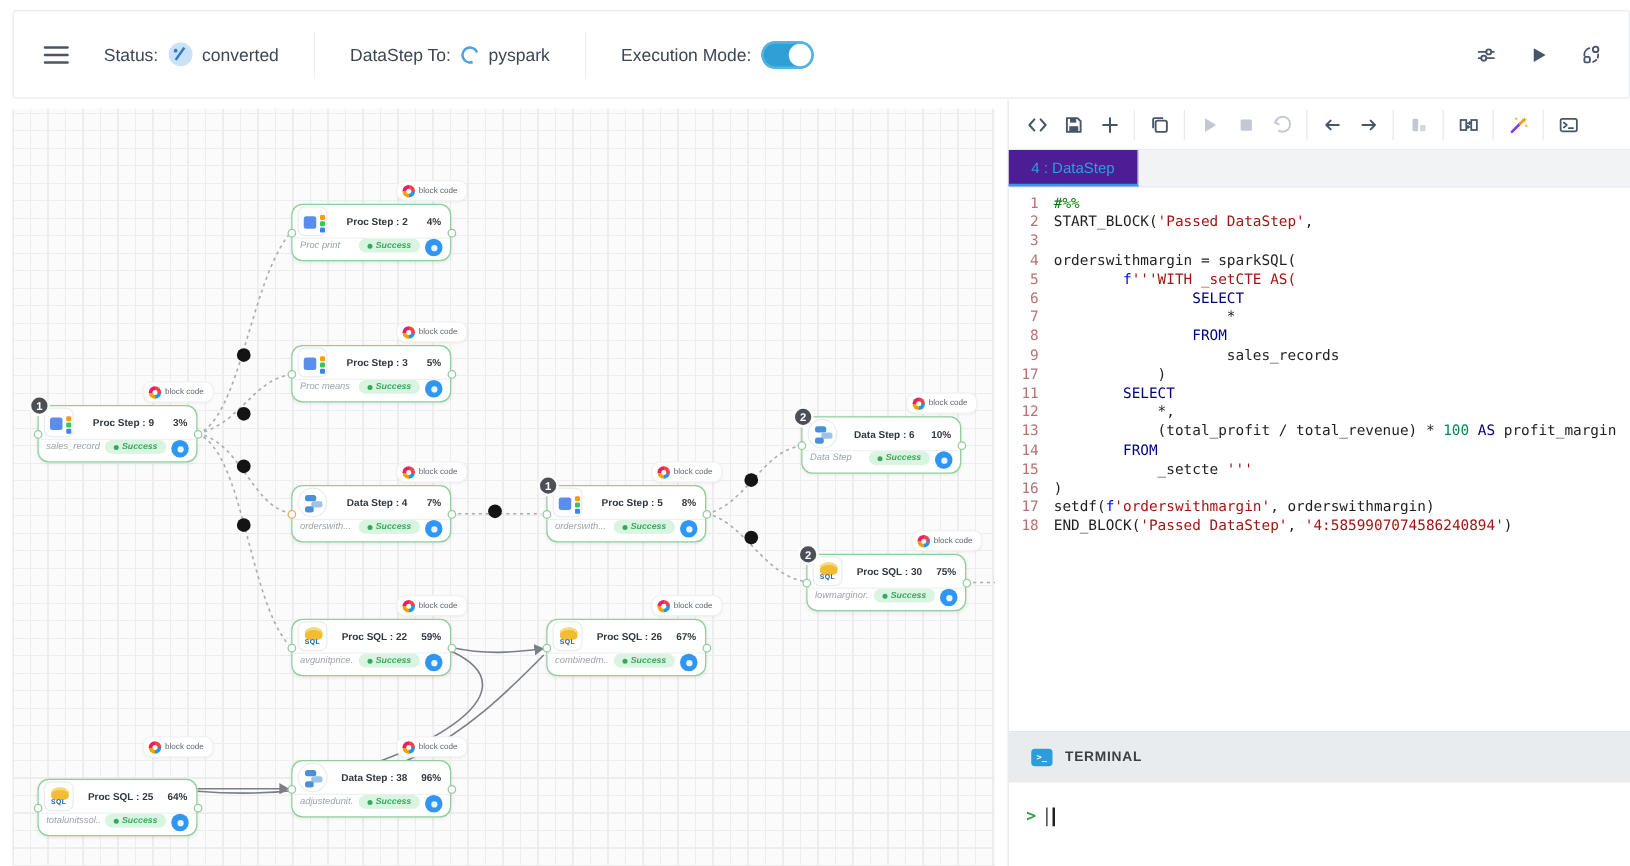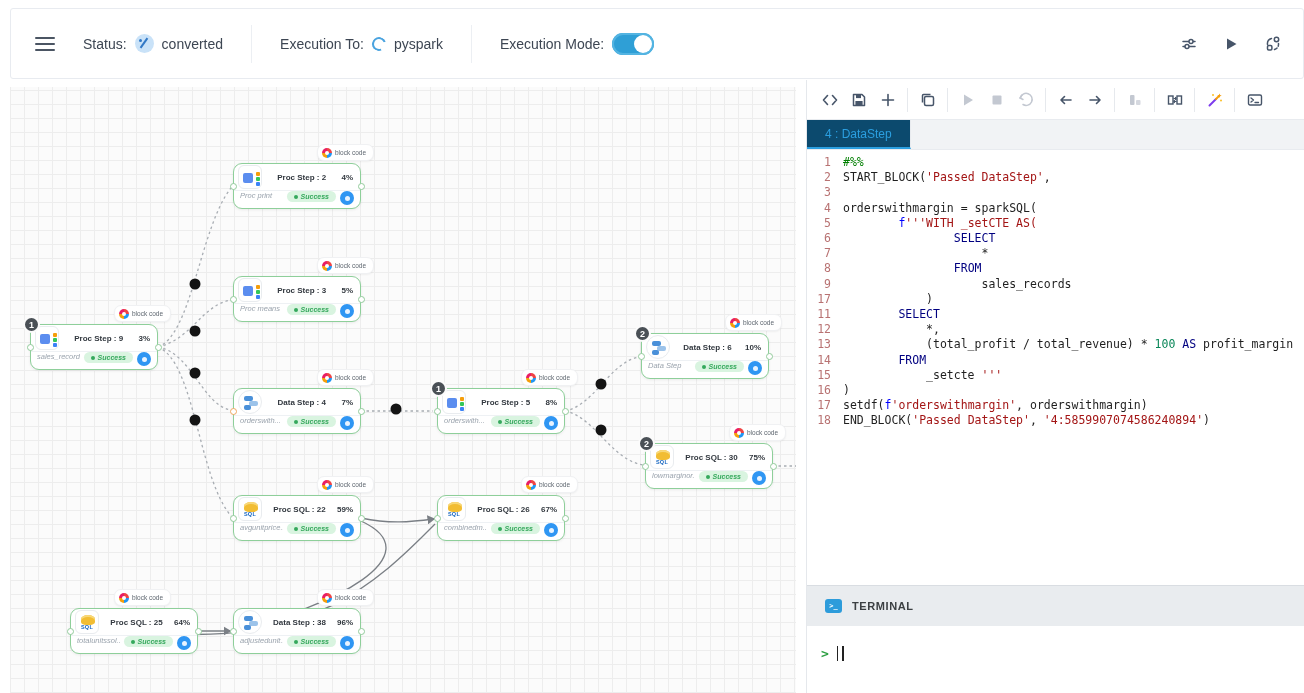--- a/index.html
+++ b/index.html
@@ -99,21 +99,21 @@
   
   .rpanel { position:absolute; left:806px; top:80px; right:0; bottom:0;
             background:#fff; border-left:1px solid #e5e8ec; }
   .etoolbar { height:40px; display:flex; align-items:center; padding-left:8px;
             border-bottom:1px solid #e8ebef; }
   .ebtn { width:29px; height:29px; display:flex; align-items:center;
             justify-content:center; cursor:pointer; border-radius:4px; }
   .esep { width:1px; height:24px; background:#e6e9ed; margin:0 5px; }
   .tabbar { height:30px; background:#f1f3f5; border-bottom:1px solid #e8ebef;
             display:flex; }
-  .tab { background:#0c4a6e; color:#2b9fe0; font-size:12px; padding:0 18px;
+  .tab { background:#4c1d95; color:#2b9fe0; font-size:12px; padding:0 18px;
             display:flex; align-items:center; border-right:1px solid #e8ebef;
             border-bottom:2px solid #2b9fe0; cursor:pointer; }
   .code-area { height:355px; overflow:hidden; padding-top:5px;
             font-family:"DejaVu Sans Mono", monospace; font-size:11.5px;
             line-height:15.2px; cursor:text; }
   .cline { display:flex; white-space:pre; }
   .cline .ln { width:36px; text-align:right; padding-right:12px; color:#b87272;
             flex:none; }
   .tok-pl { color:#1f1f1f; } .tok-st { color:#a31515; } .tok-cm { color:#007f00; }
   .tok-kw { color:#0000ff; } .tok-sql{ color:#000080; } .tok-num{ color:#098658; }
@@ -144,21 +144,21 @@
       <span></span>
       <span></span>
   </div>
   <div class="hgroup">
     <span>Status:</span>
     <span class="status-ico"></span>
     <span>converted</span>
   </div>
   <div class="hdivider"></div>
   <div class="hgroup">
-    <span>Execution To:</span>
+    <span>DataStep To:</span>
     <span class="sync-ico"></span>
     <span>pyspark</span>
   </div>
   <div class="hdivider"></div>
   <div class="hgroup">
     <span>Execution Mode:</span>
     <span class="toggle">
         <span class="knob"></span>
       </span>
   </div>
@@ -409,21 +409,21 @@
         <span class="pill">Success</span>
         <span class="bluedot"></span>
       </div>
       <span class="port" style="left:-4px;top:19px"></span>
       <span class="port" style="left:124px;top:19px"></span>
     </div>
     <div class="blockcode" style="left: 104px; top: 502px;">
       <span class="swirl"></span>
       <span>block code</span>
     </div>
-    <div class="node" style="left: 20px; top: 521px; margin-left: 40px;">
+    <div class="node" style="left: 20px; top: 536px;">
       <div class="toprow">
         <span class="nicon proc-sql">
           <i class="cyl"></i>
           <i class="sql">SQL</i>
         </span>
         <span class="title">Proc SQL : 25</span>
         <span class="pct">64%</span>
       </div>
       <div class="botrow">
         <span class="sub">totalunitssol...</span>

